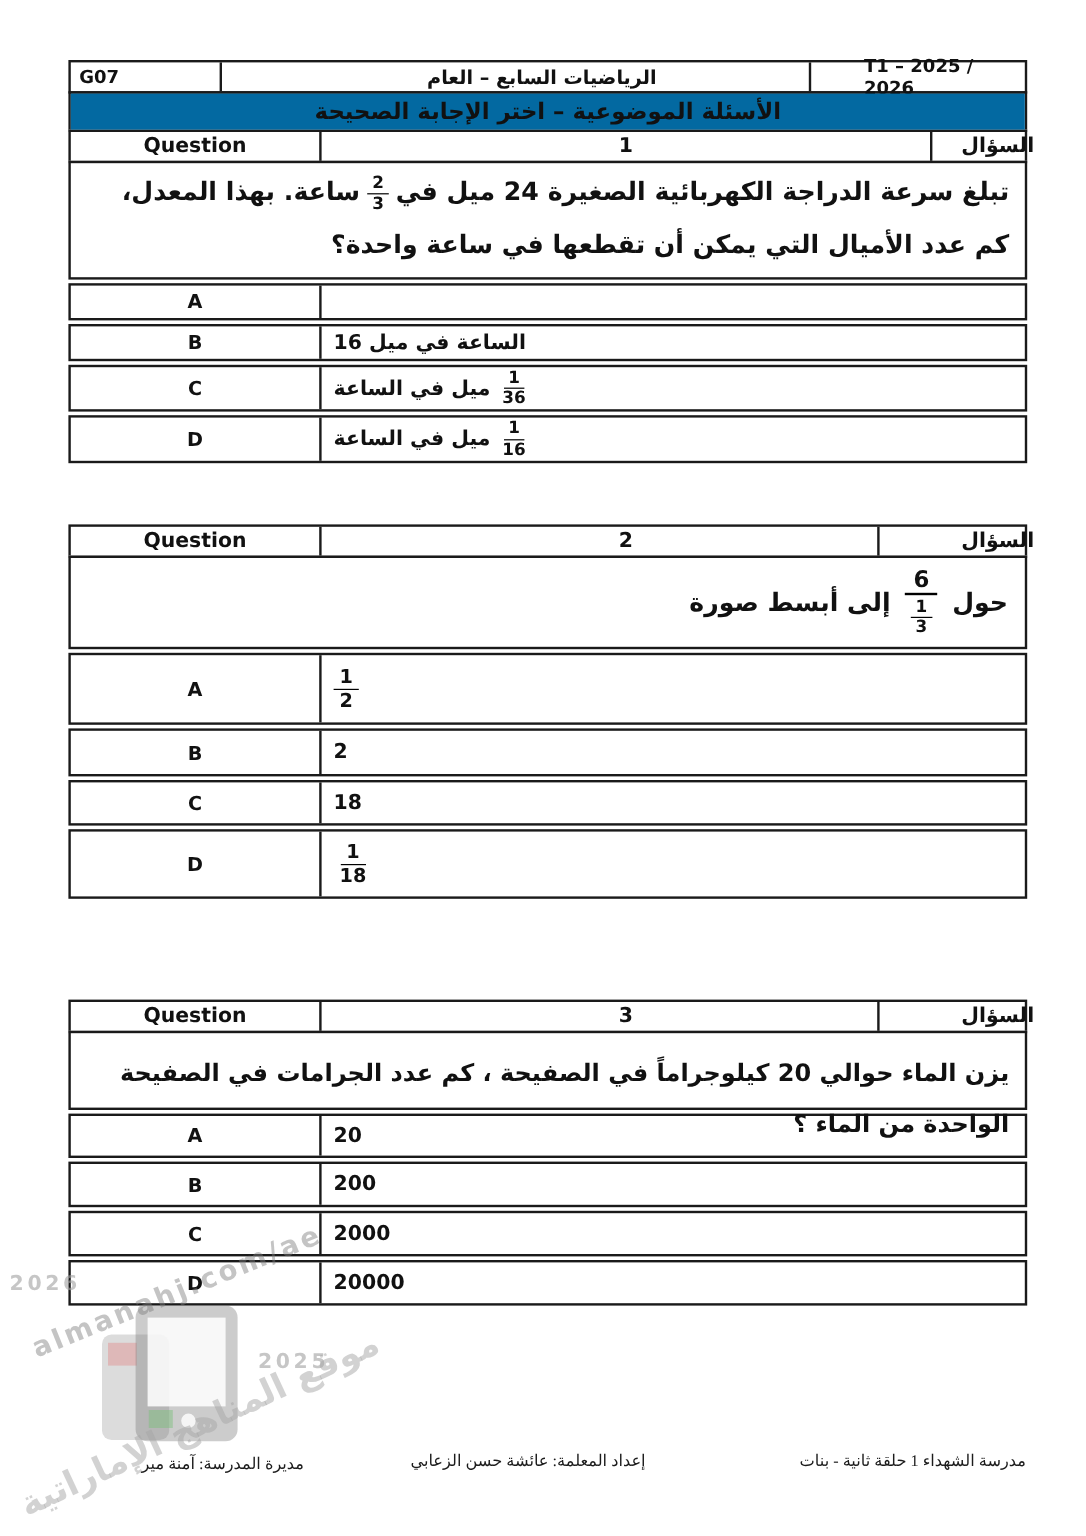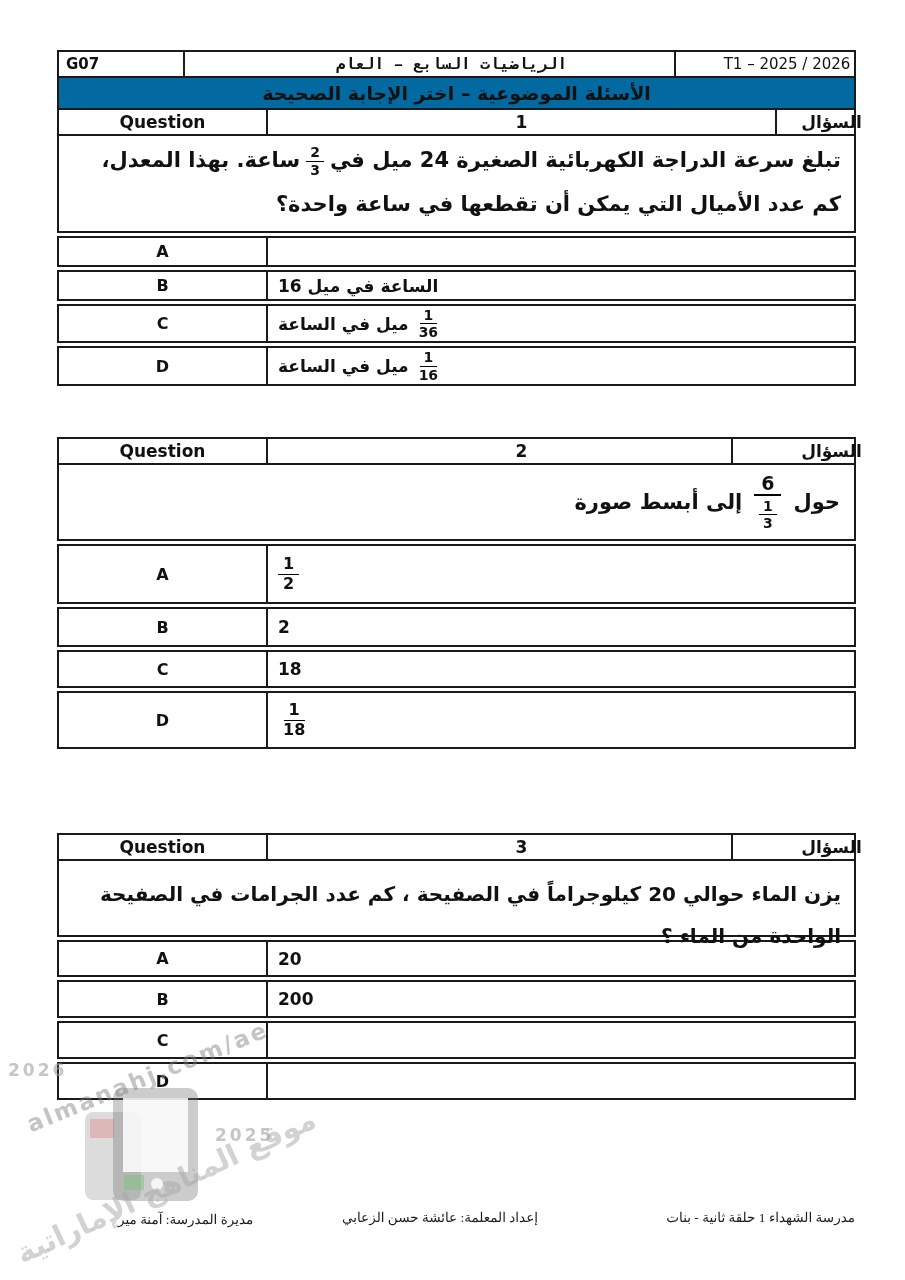--- a/index.html
+++ b/index.html
@@ -9,34 +9,34 @@
   }
   
   .tbl{position:absolute;left:57px;width:799px;}
   .row{box-sizing:border-box;border:2px solid #1a1a1a;margin-top:-2px;background:#fff;display:flex;align-items:stretch;}
   .row:first-child{margin-top:0;gap:44px;}
   .row.gap{margin-top:3px;}
   .cell{box-sizing:border-box;display:flex;align-items:center;}
   .cdiv{border-right:2px solid #1a1a1a;}
   
   .h-code{width:126px;padding-left:7px;font-weight:bold;font-size:15px;}
-  .h-subject{flex:1;justify-content:center;font-weight:bold;font-size:16px;direction:rtl;font-family:Liberation Mono, monospace;}
-  .h-term{width:134px;justify-content:center;font-weight:normal;font-size:15px;direction:ltr;}
+  .h-subject{flex:1;justify-content:center;font-weight:bold;font-size:16px;direction:rtl;}
+  .h-term{width:134px;justify-content:center;font-weight:bold;font-size:15px;direction:ltr;}
   
   .titlebar{height:34px;justify-content:center;}
   .titlebar .cell{flex:1;justify-content:center;font-weight:bold;font-size:19px;direction:rtl;}
   
   .q-en{width:209px;justify-content:center;font-weight:bold;font-size:17px;}
   .q-num{flex:1;justify-content:center;font-weight:bold;font-size:17px;}
   .q-ar{width:77px;justify-content:center;font-weight:bold;font-size:17px;direction:rtl;padding-left:32px;}
   
   .qbody{display:block;direction:rtl;text-align:right;font-weight:bold;}
   .qbody.q1{height:93px;font-size:21px;line-height:44px;padding:2px 13px 0 13px;}
   .qbody.q2{height:74px;font-size:21px;display:flex;flex-direction:row;align-items:center;justify-content:flex-start;gap:12px;padding:0 14px;}
-  .qbody.q3{height:50px;font-size:20px;line-height:42px;padding:12px 13px;}
+  .qbody.q3{height:50px;font-size:20px;line-height:42px;padding:0 13px;margin-top:12px;}
   
   .opt-letter{width:209px;justify-content:center;font-weight:bold;font-size:16px;}
   .opt-answer{flex:1;padding-left:10px;font-weight:bold;font-size:17px;display:flex;align-items:center;}
   .ltrmix{direction:ltr;unicode-bidi:isolate;}
   .frac-right{direction:rtl;justify-content:flex-end;gap:6px;}
   
   .frac{display:inline-flex;flex-direction:column;align-items:center;vertical-align:middle;line-height:1.15;font-weight:bold;}
   .frac .fnum{font-size:14px;border-bottom:1.7px solid #000;padding:0 4px;text-align:center;display:block;}
   .frac .fden{font-size:14px;padding:0 4px;text-align:center;display:block;}
   .frac.inline{margin:0 6px;}
@@ -197,23 +197,29 @@
         </div>
     </div>
     <div class="row gap h38">
       <div class="cell cdiv opt-letter">B</div>
       <div class="cell opt-answer">
           <span class="ltrmix">200</span>
         </div>
     </div>
     <div class="row gap h38">
       <div class="cell cdiv opt-letter">C</div>
+      <div class="cell opt-answer">
+          <span class="ltrmix">2000</span>
+        </div>
     </div>
     <div class="row gap h38">
       <div class="cell cdiv opt-letter">D</div>
+      <div class="cell opt-answer">
+          <span class="ltrmix">20000</span>
+        </div>
     </div>
   </div>
 
   <div class="wm wm-phone"></div>
   <div class="wm wm-phone-screen"></div>
   <div class="wm wm-tablet"></div>
   <div class="wm wm-tablet-screen"></div>
   <div class="wm wm-green"></div>
   <div class="wm wm-tablet-btn"></div>
   <div class="wm wm-year left">2026</div>

